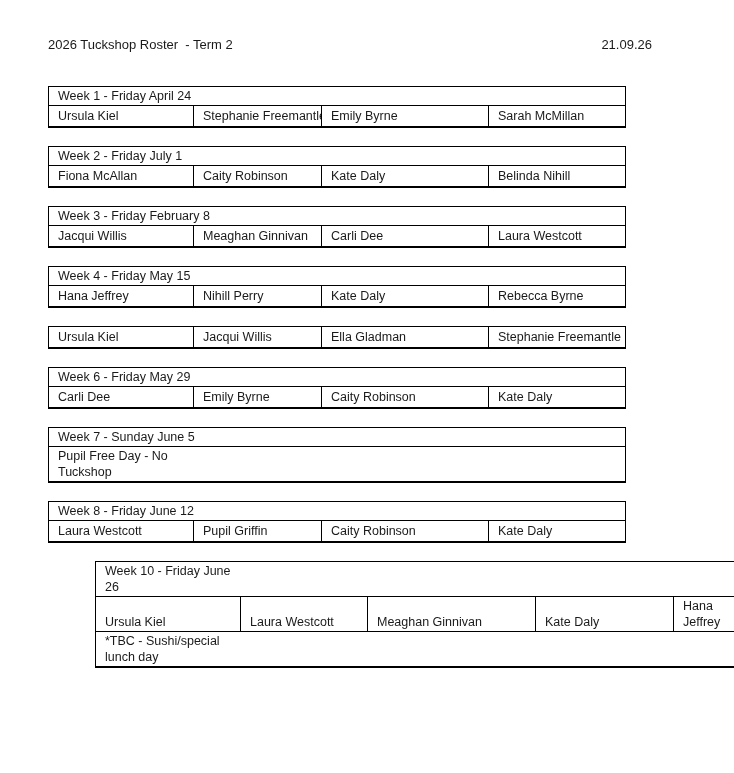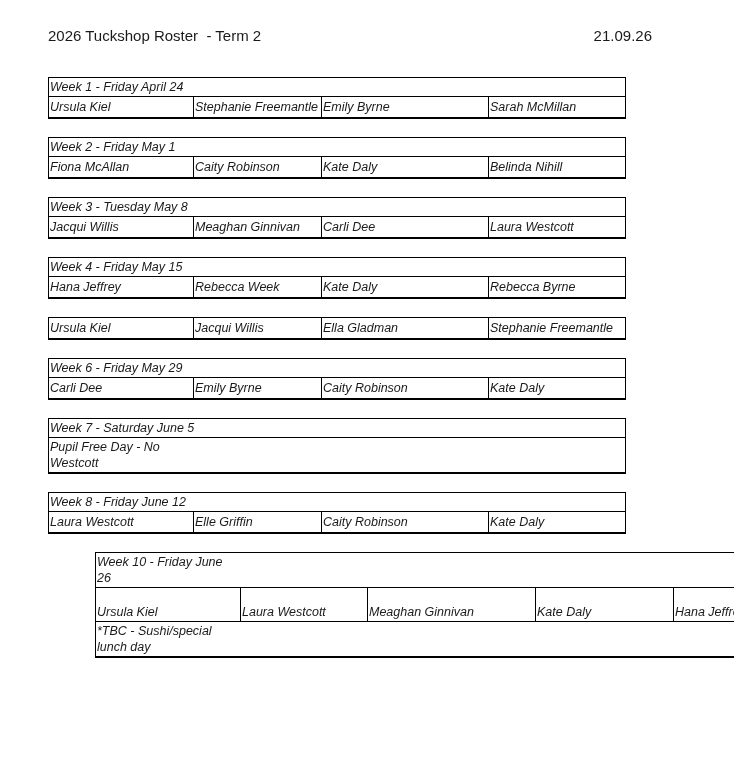--- a/index.html
+++ b/index.html
@@ -13,50 +13,49 @@
     font-family: "Liberation Sans", sans-serif;
     color: #1a1a1a;
     overflow: hidden;
   }
   .page {
     padding-left: 48px;
     padding-right: 8px;
     box-sizing: border-box;
   }
   .topbar {
-    margin-top: 27px;
+    margin-top: 36px;
     width: 604px;
     display: flex;
     justify-content: space-between;
     align-items: flex-end;
-    font-size: 15px;
+    font-size: 13px;
     line-height: 18px;
   }
   .doc-title { white-space: pre; }
   .doc-date  { white-space: pre; }
 
   table.roster-table {
     border-collapse: collapse;
     table-layout: fixed;
     width: 577px;
     margin-top: 18px;
     border: 1px solid #000;
     border-bottom-width: 2px;
   }
   table.roster-table.first { margin-top: 32px; }
   table.roster-table.wk10  { width: 657px; margin-left: 47px; }
 
   .roster-table td {
     border: 1px solid #000;
     font-size: 12.5px;
     line-height: 16px;
-    padding: 1px 1px;
+    padding: 1px 9px;
     overflow: hidden;
     white-space: nowrap;
-    font-style: italic;
   }
   .hdr-row td  { height: 16px; vertical-align: middle; }
   .name-row td { height: 18px; vertical-align: middle; }
 
   
   .wrap-narrow {
     display: inline-block;
     max-width: 138px;
     white-space: normal;
   }
@@ -125,41 +124,41 @@
 
   <table class="roster-table">
     <colgroup>
         <col class="c1">
         <col class="c2">
         <col class="c3">
         <col class="c4">
       </colgroup>
     <tbody>
         <tr class="hdr-row">
-          <td colspan="4">Week 2 - Friday May 1</td>
+          <td colspan="4">Week 2 - Friday July 1</td>
         </tr>
     <tr class="name-row">
       <td>Fiona McAllan</td>
       <td>Caity Robinson</td>
       <td>Kate Daly</td>
       <td>Belinda Nihill</td>
     </tr>
   </tbody>
     </table>
 
   <table class="roster-table">
     <colgroup>
         <col class="c1">
         <col class="c2">
         <col class="c3">
         <col class="c4">
       </colgroup>
     <tbody>
         <tr class="hdr-row">
-          <td colspan="4">Week 3 - Tuesday May 8</td>
+          <td colspan="4">Week 3 - Friday February 8</td>
         </tr>
     <tr class="name-row">
       <td>Jacqui Willis</td>
       <td>Meaghan Ginnivan</td>
       <td>Carli Dee</td>
       <td>Laura Westcott</td>
     </tr>
   </tbody>
     </table>
 
@@ -169,21 +168,21 @@
         <col class="c2">
         <col class="c3">
         <col class="c4">
       </colgroup>
     <tbody>
         <tr class="hdr-row">
           <td colspan="4">Week 4 - Friday May 15</td>
         </tr>
     <tr class="name-row">
       <td>Hana Jeffrey</td>
-      <td>Rebecca Week</td>
+      <td>Nihill Perry</td>
       <td>Kate Daly</td>
       <td>Rebecca Byrne</td>
     </tr>
   </tbody>
     </table>
 
   <table class="roster-table">
     <colgroup>
         <col class="c1">
         <col class="c2">
@@ -222,44 +221,44 @@
 
   <table class="roster-table">
     <colgroup>
         <col class="c1">
         <col class="c2">
         <col class="c3">
         <col class="c4">
       </colgroup>
     <tbody>
         <tr class="hdr-row">
-          <td colspan="4">Week 7 - Saturday June 5</td>
+          <td colspan="4">Week 7 - Sunday June 5</td>
         </tr>
     <tr class="note-row">
       <td colspan="4">
-        <span class="wrap-narrow">Pupil Free Day - No Westcott</span>
+        <span class="wrap-narrow">Pupil Free Day - No Tuckshop</span>
       </td>
     </tr>
   </tbody>
     </table>
 
   <table class="roster-table">
     <colgroup>
         <col class="c1">
         <col class="c2">
         <col class="c3">
         <col class="c4">
       </colgroup>
     <tbody>
         <tr class="hdr-row">
           <td colspan="4">Week 8 - Friday June 12</td>
         </tr>
     <tr class="name-row">
       <td>Laura Westcott</td>
-      <td>Elle Griffin</td>
+      <td>Pupil Griffin</td>
       <td>Caity Robinson</td>
       <td>Kate Daly</td>
     </tr>
   </tbody>
     </table>
 
 
   <table class="roster-table wk10">
     <colgroup>
         <col class="w1">

